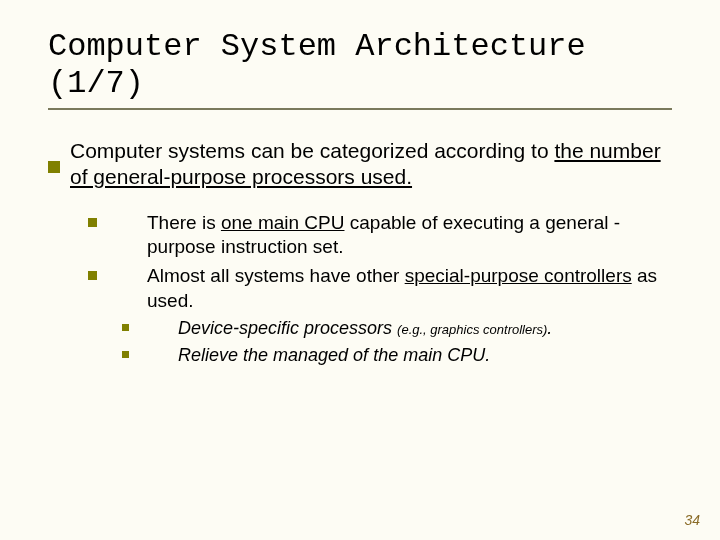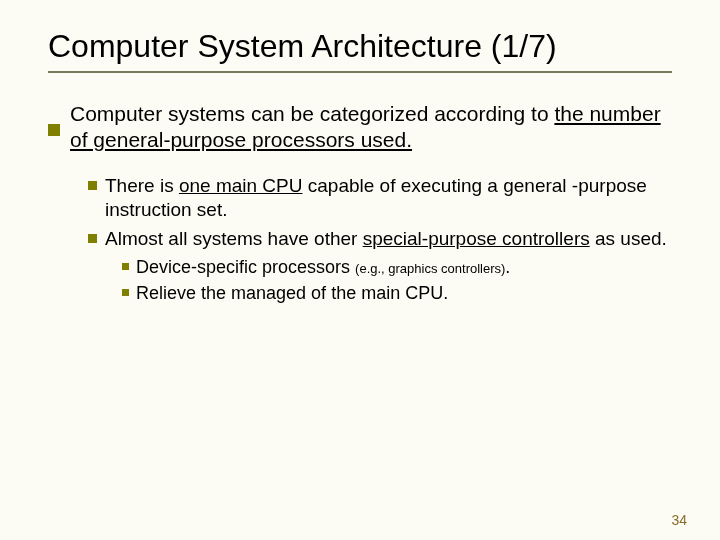--- a/index.html
+++ b/index.html
@@ -13,21 +13,21 @@
     overflow: hidden;
   }
   .slide {
     position: relative;
     width: 720px;
     height: 540px;
     box-sizing: border-box;
     padding: 28px 48px 0 48px;
   }
   .title {
-    font-family: Liberation Sans, sans-serif;
+    font-family: Liberation Mono, monospace;
     font-size: 32px;
     font-weight: 400;
     margin: 0 0 6px 0;
   }
   .title-rule {
     height: 2px;
     background: #7a795c;
     margin: 0 0 28px 0;
   }
   .bullet-lg {
@@ -73,50 +73,53 @@
   }
   .lvl2 {
     font-size: 19px;
     line-height: 1.3;
     margin: 6px 0 0 40px;
   }
   .lvl2 .row {
     display: flex;
     align-items: flex-start;
     margin-bottom: 4px;
+    gap: 42px;
   }
   .lvl2 .row .bullet-md {
     margin-top: 7px;
     flex: 0 0 auto;
   }
   .lvl2-text { flex: 1; }
   .lvl3 {
     font-size: 18px;
     line-height: 1.3;
     margin: 4px 0 16px 34px;
+    font-style: italic;
   }
   .lvl3 .row {
     display: flex;
     align-items: flex-start;
     margin-bottom: 3px;
   }
   .lvl3 .row .bullet-sm {
     margin-top: 7px;
     flex: 0 0 auto;
   }
   .lvl3-text { flex: 1; }
   .under { text-decoration: underline; }
   .bi { font-weight: bold; font-style: italic; }
   .small-paren { font-size: 13px; }
   .page-num {
     position: absolute;
     bottom: 12px;
-    right: 33px;
+    right: 20px;
     font-size: 14px;
     color: #8a6b27;
+    font-style: italic;
   }
 </style>
 </head>
 <body>
 
 <div class="slide">
   <h1 class="title">Computer System Architecture (1/7)</h1>
   <div class="title-rule"></div>
 
   <div class="lvl1">

